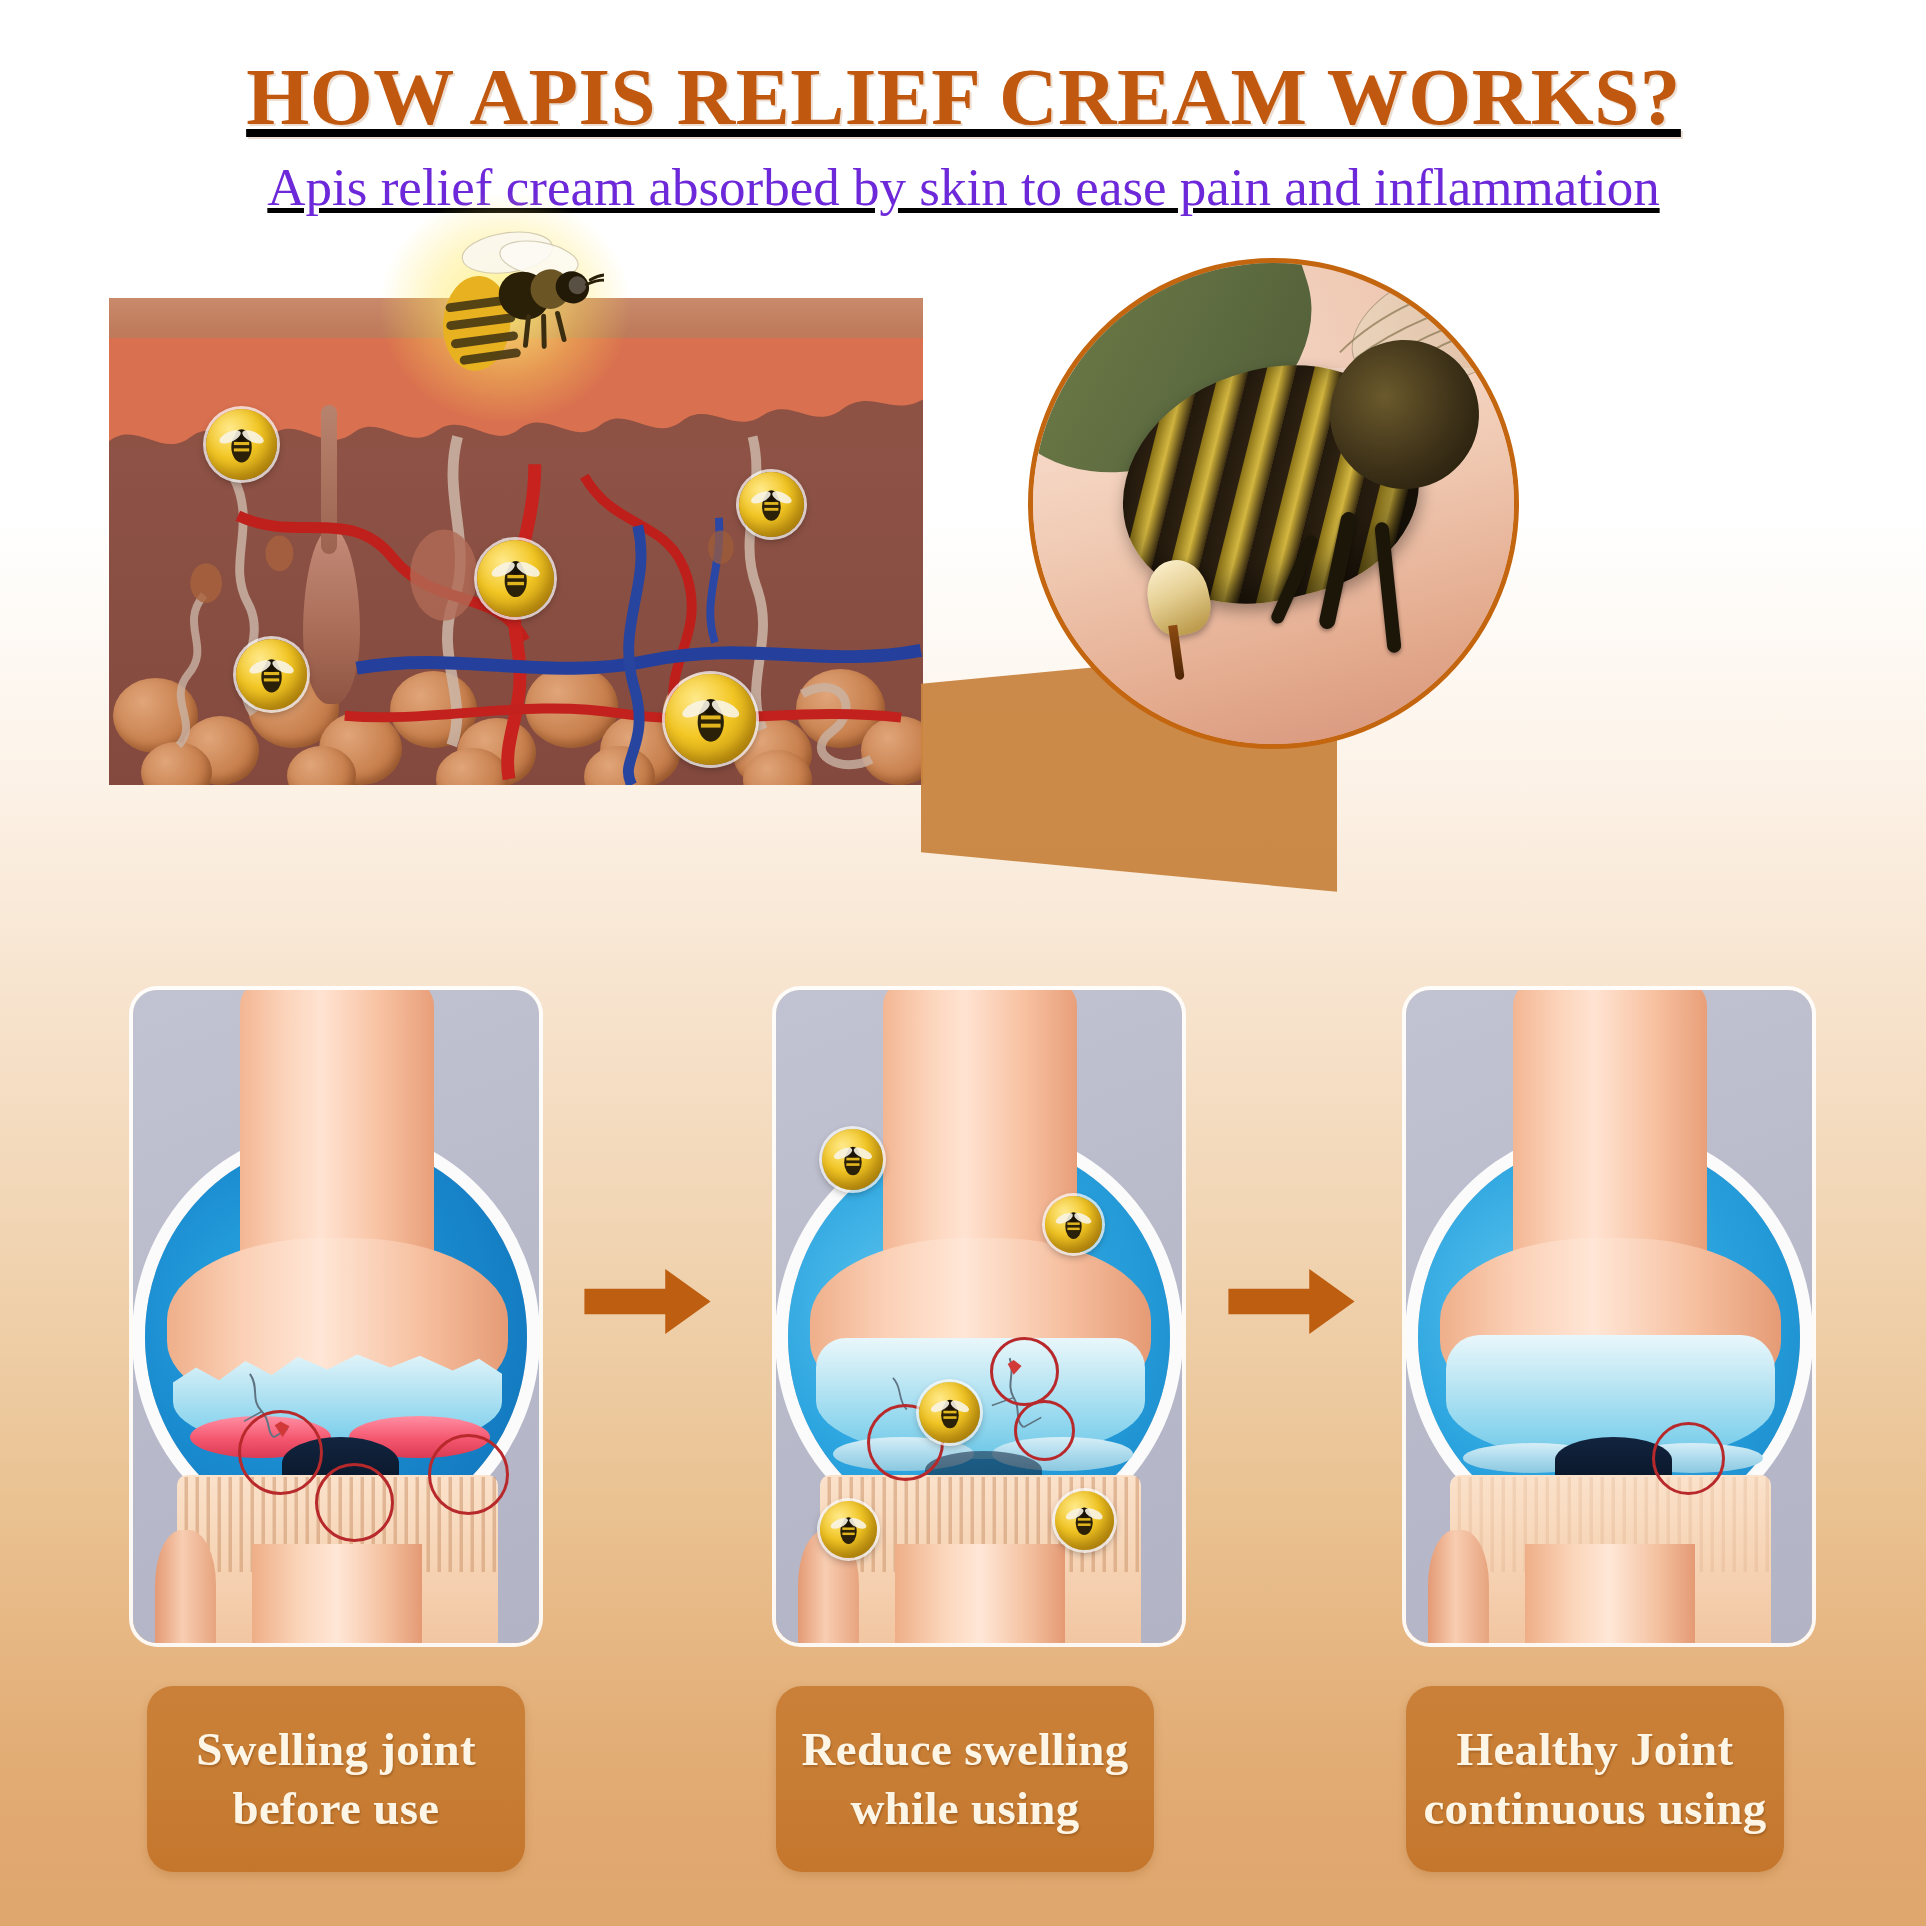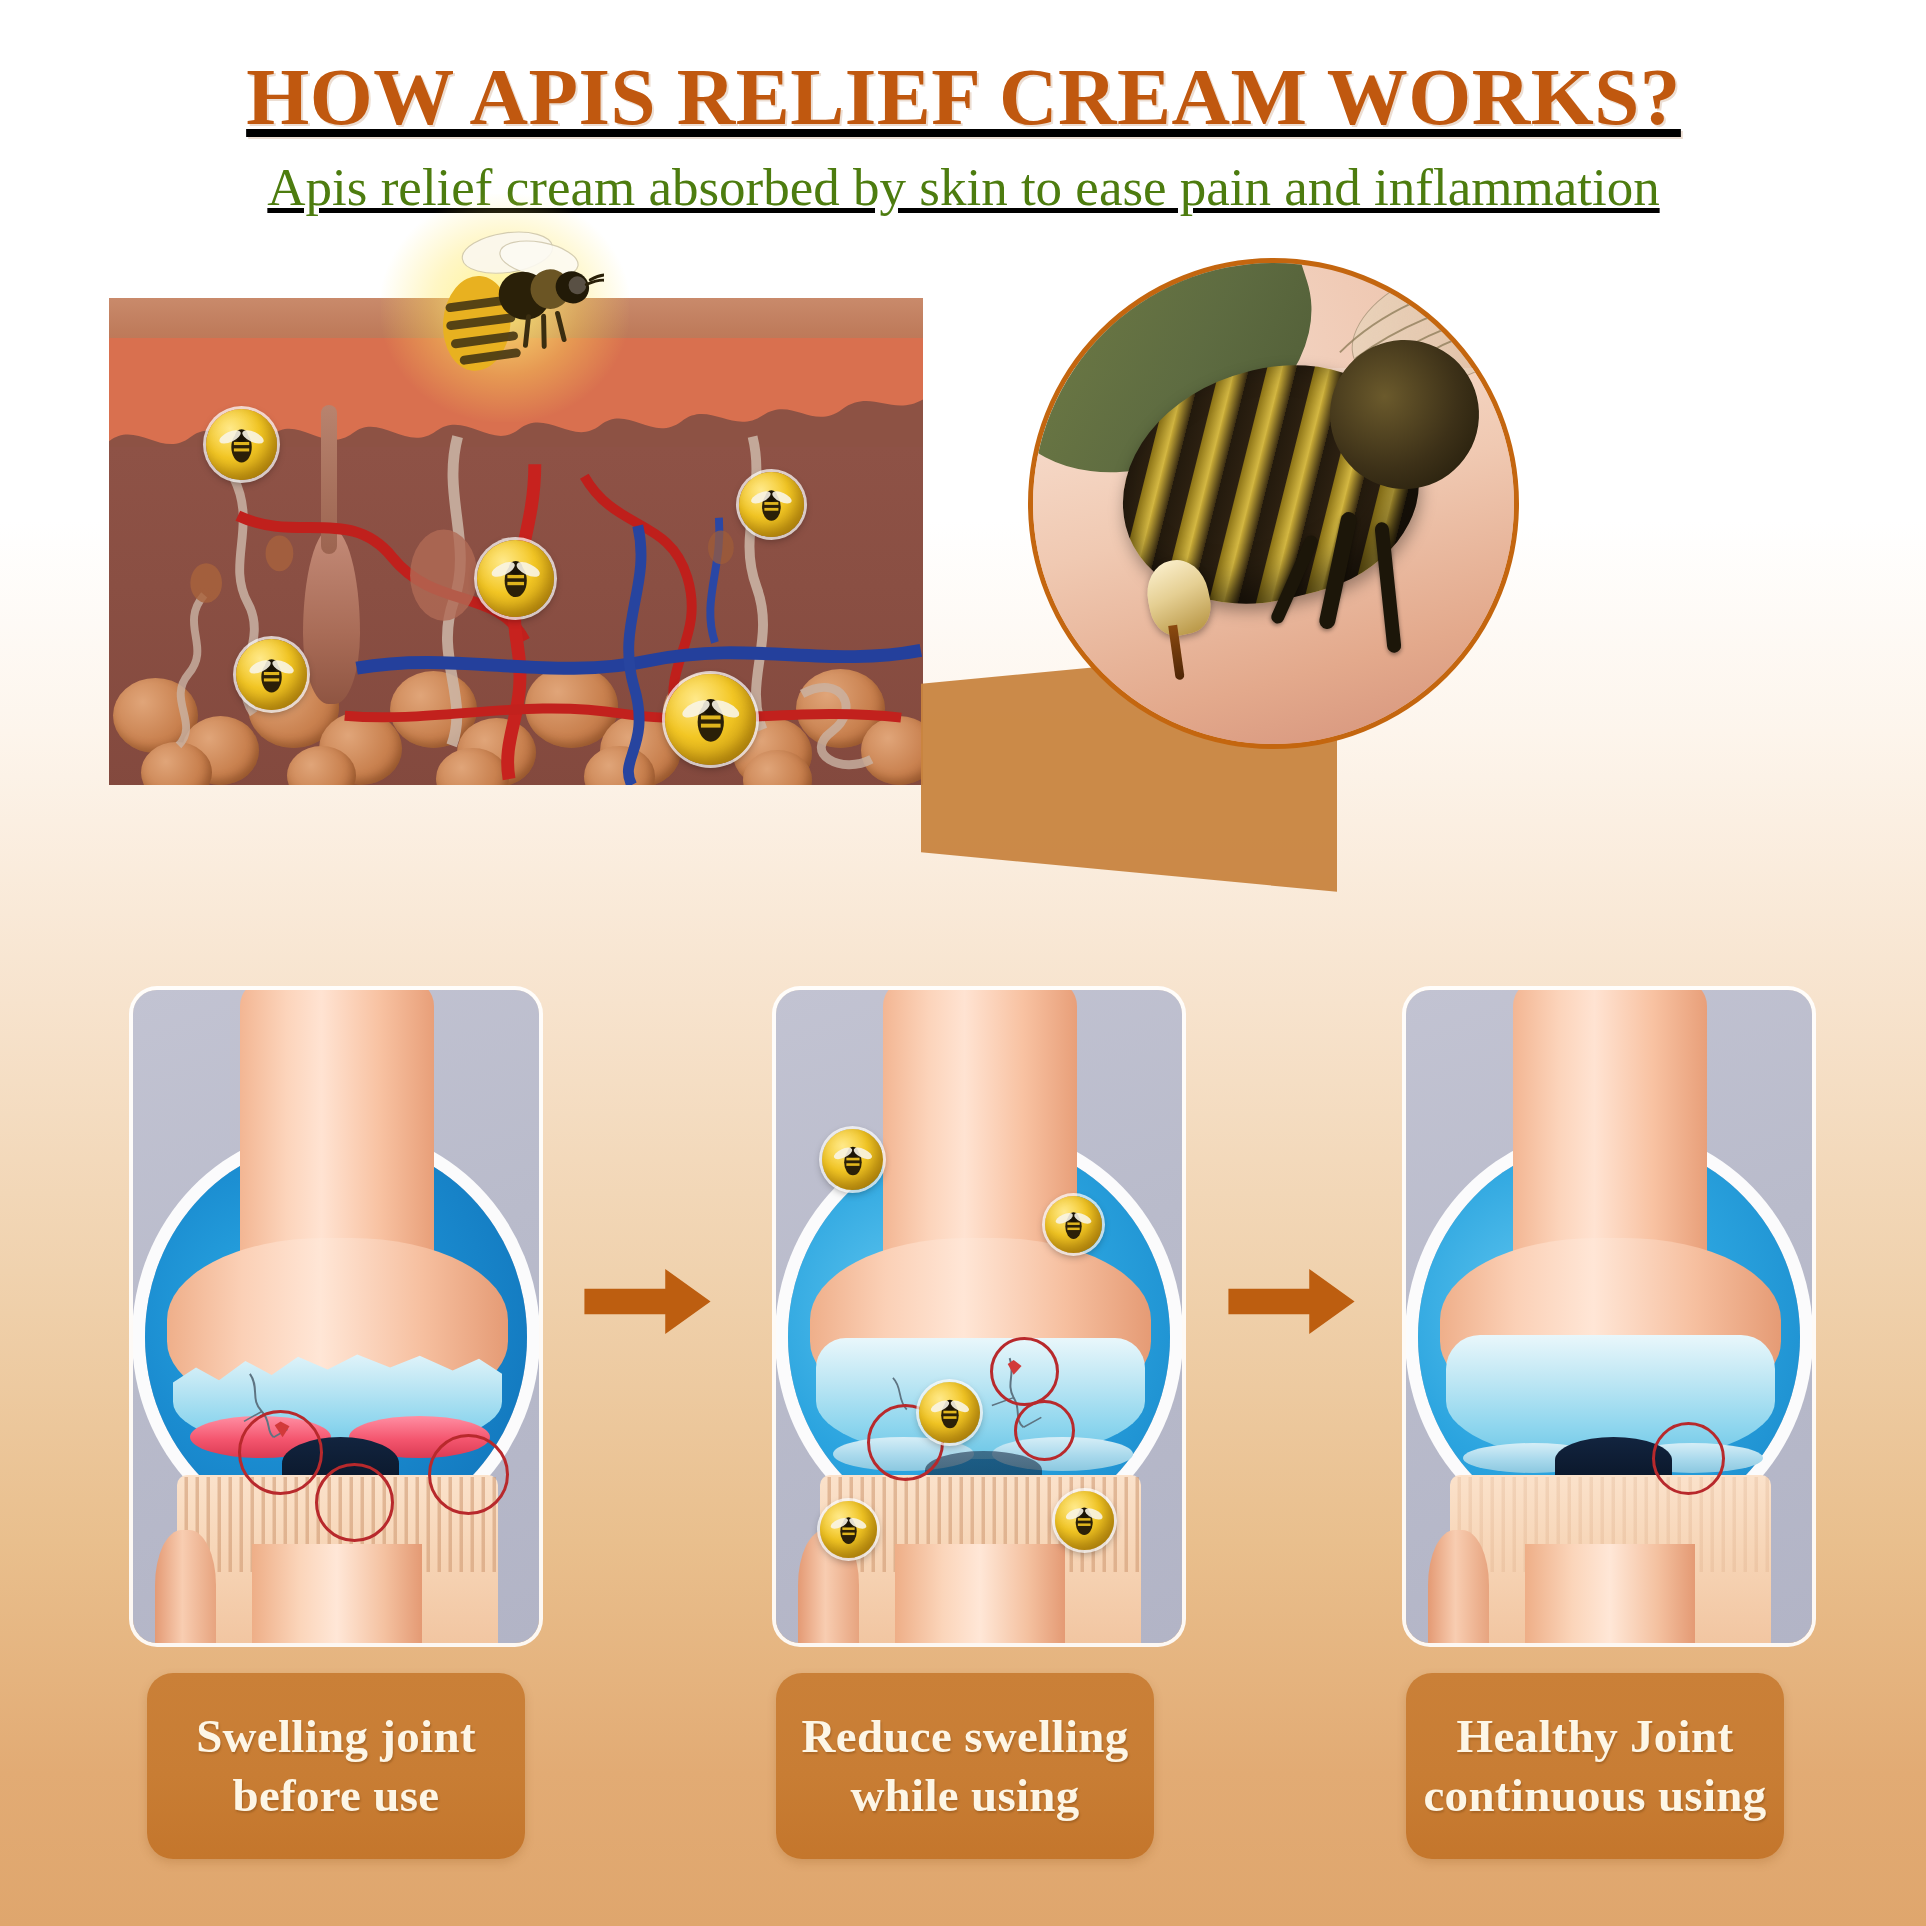--- a/index.html
+++ b/index.html
@@ -13,21 +13,21 @@
   }
 
   
   .header { text-align:center; padding-top:57px;text-decoration:underline; }
   .title {
     font-size:81px; font-weight:bold; letter-spacing:0.5px;
     color:#c0580f; line-height:1.0;
     text-shadow:2px 2px 0 rgba(150,70,10,.18);
   }
   .subtitle {
-    font-size:53px; color:#4d7c0f; margin-top:22px; line-height:1.05;
+    font-size:53px; color:#6d28d9; margin-top:22px; line-height:1.05;
   }
 
   
   .top-row { position:relative; height:554px; margin-top:32px; }
 
   
   .cone { position:absolute; left:921px; top:396px; width:416px; height:248px; z-index:1; }
 
   
   .skin-panel {
@@ -202,21 +202,21 @@
   }
 
   
   .arrow { position:absolute; top:277px; width:127px; height:69px; z-index:5; }
   .arrow-1 { left:584px; }
   .arrow-2 { left:1228px; }
 
   
   .captions { position:absolute; left:0; top:1673px; width:1927px; height:198px; }
   .caption-box {
-    position:absolute; top:0; width:378px; height:186px;
+    position:absolute; top:13px; width:378px; height:186px;
     border-radius:26px;
     background:linear-gradient(180deg,#ca8038 0%,#c87d34 55%,#c4762c 100%);
     display:flex; align-items:center; justify-content:center;
     box-shadow:0 4px 10px rgba(140,80,25,.22);
   }
   .cap-1 { left:147px; }
   .cap-2 { left:776px; }
   .cap-3 { left:1406px; }
   .caption-text {
     color:#fdf6e6; font-size:47px; font-weight:bold;

